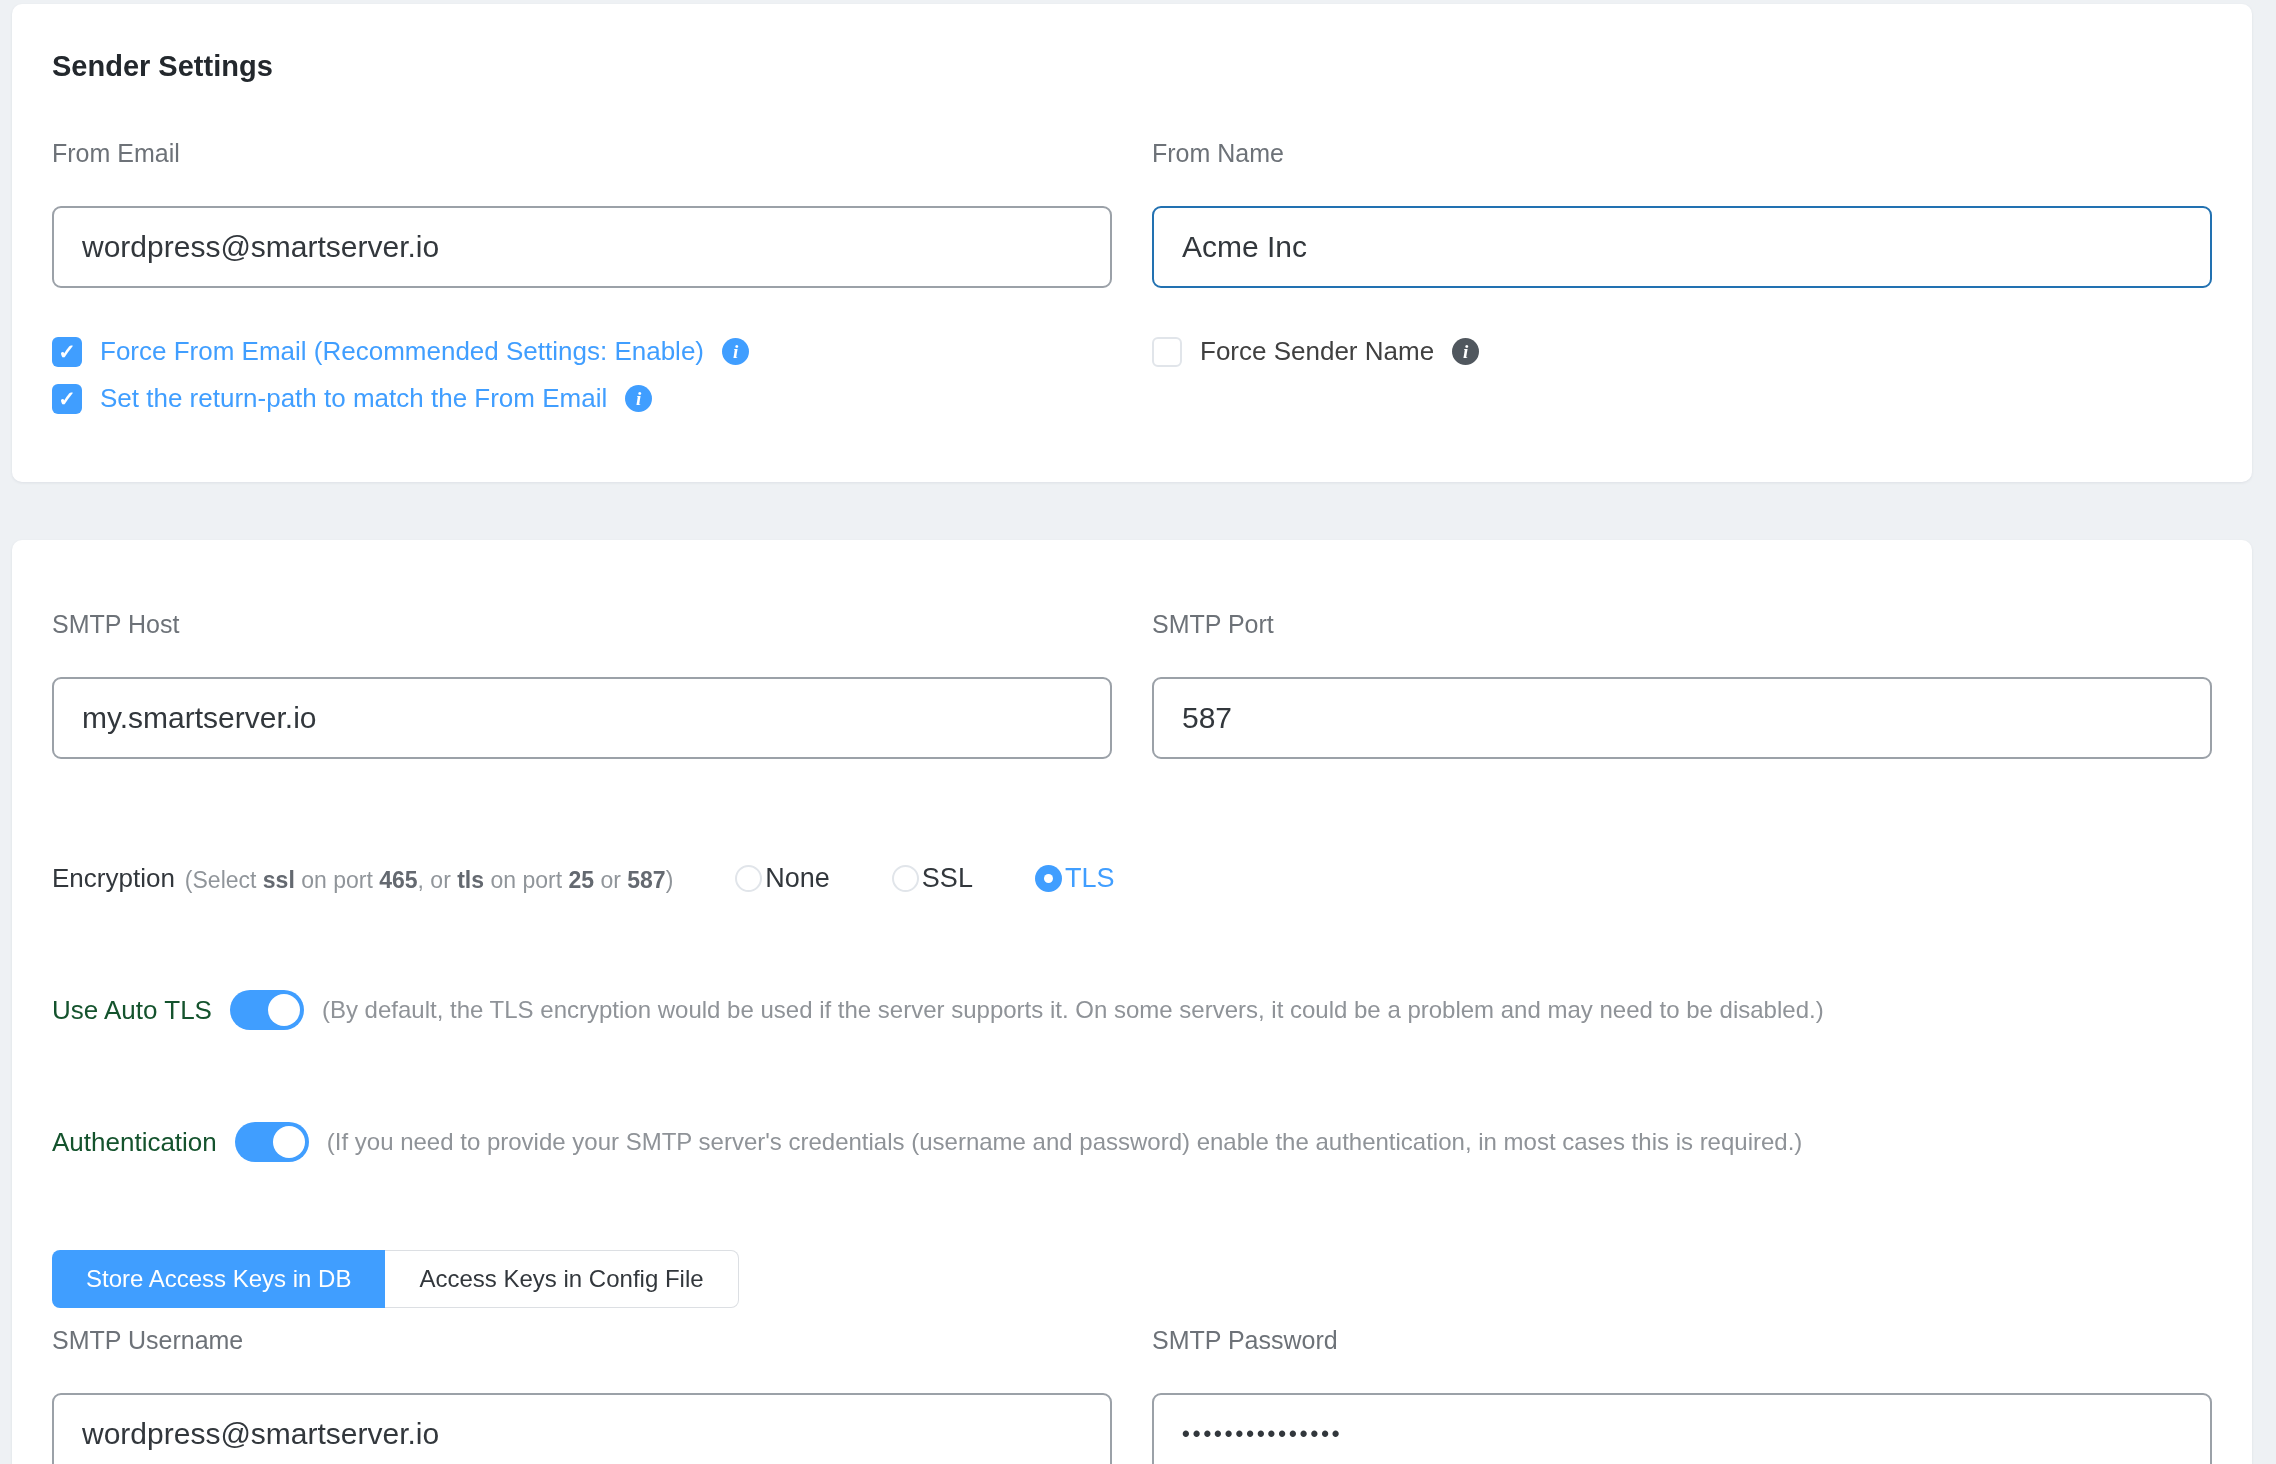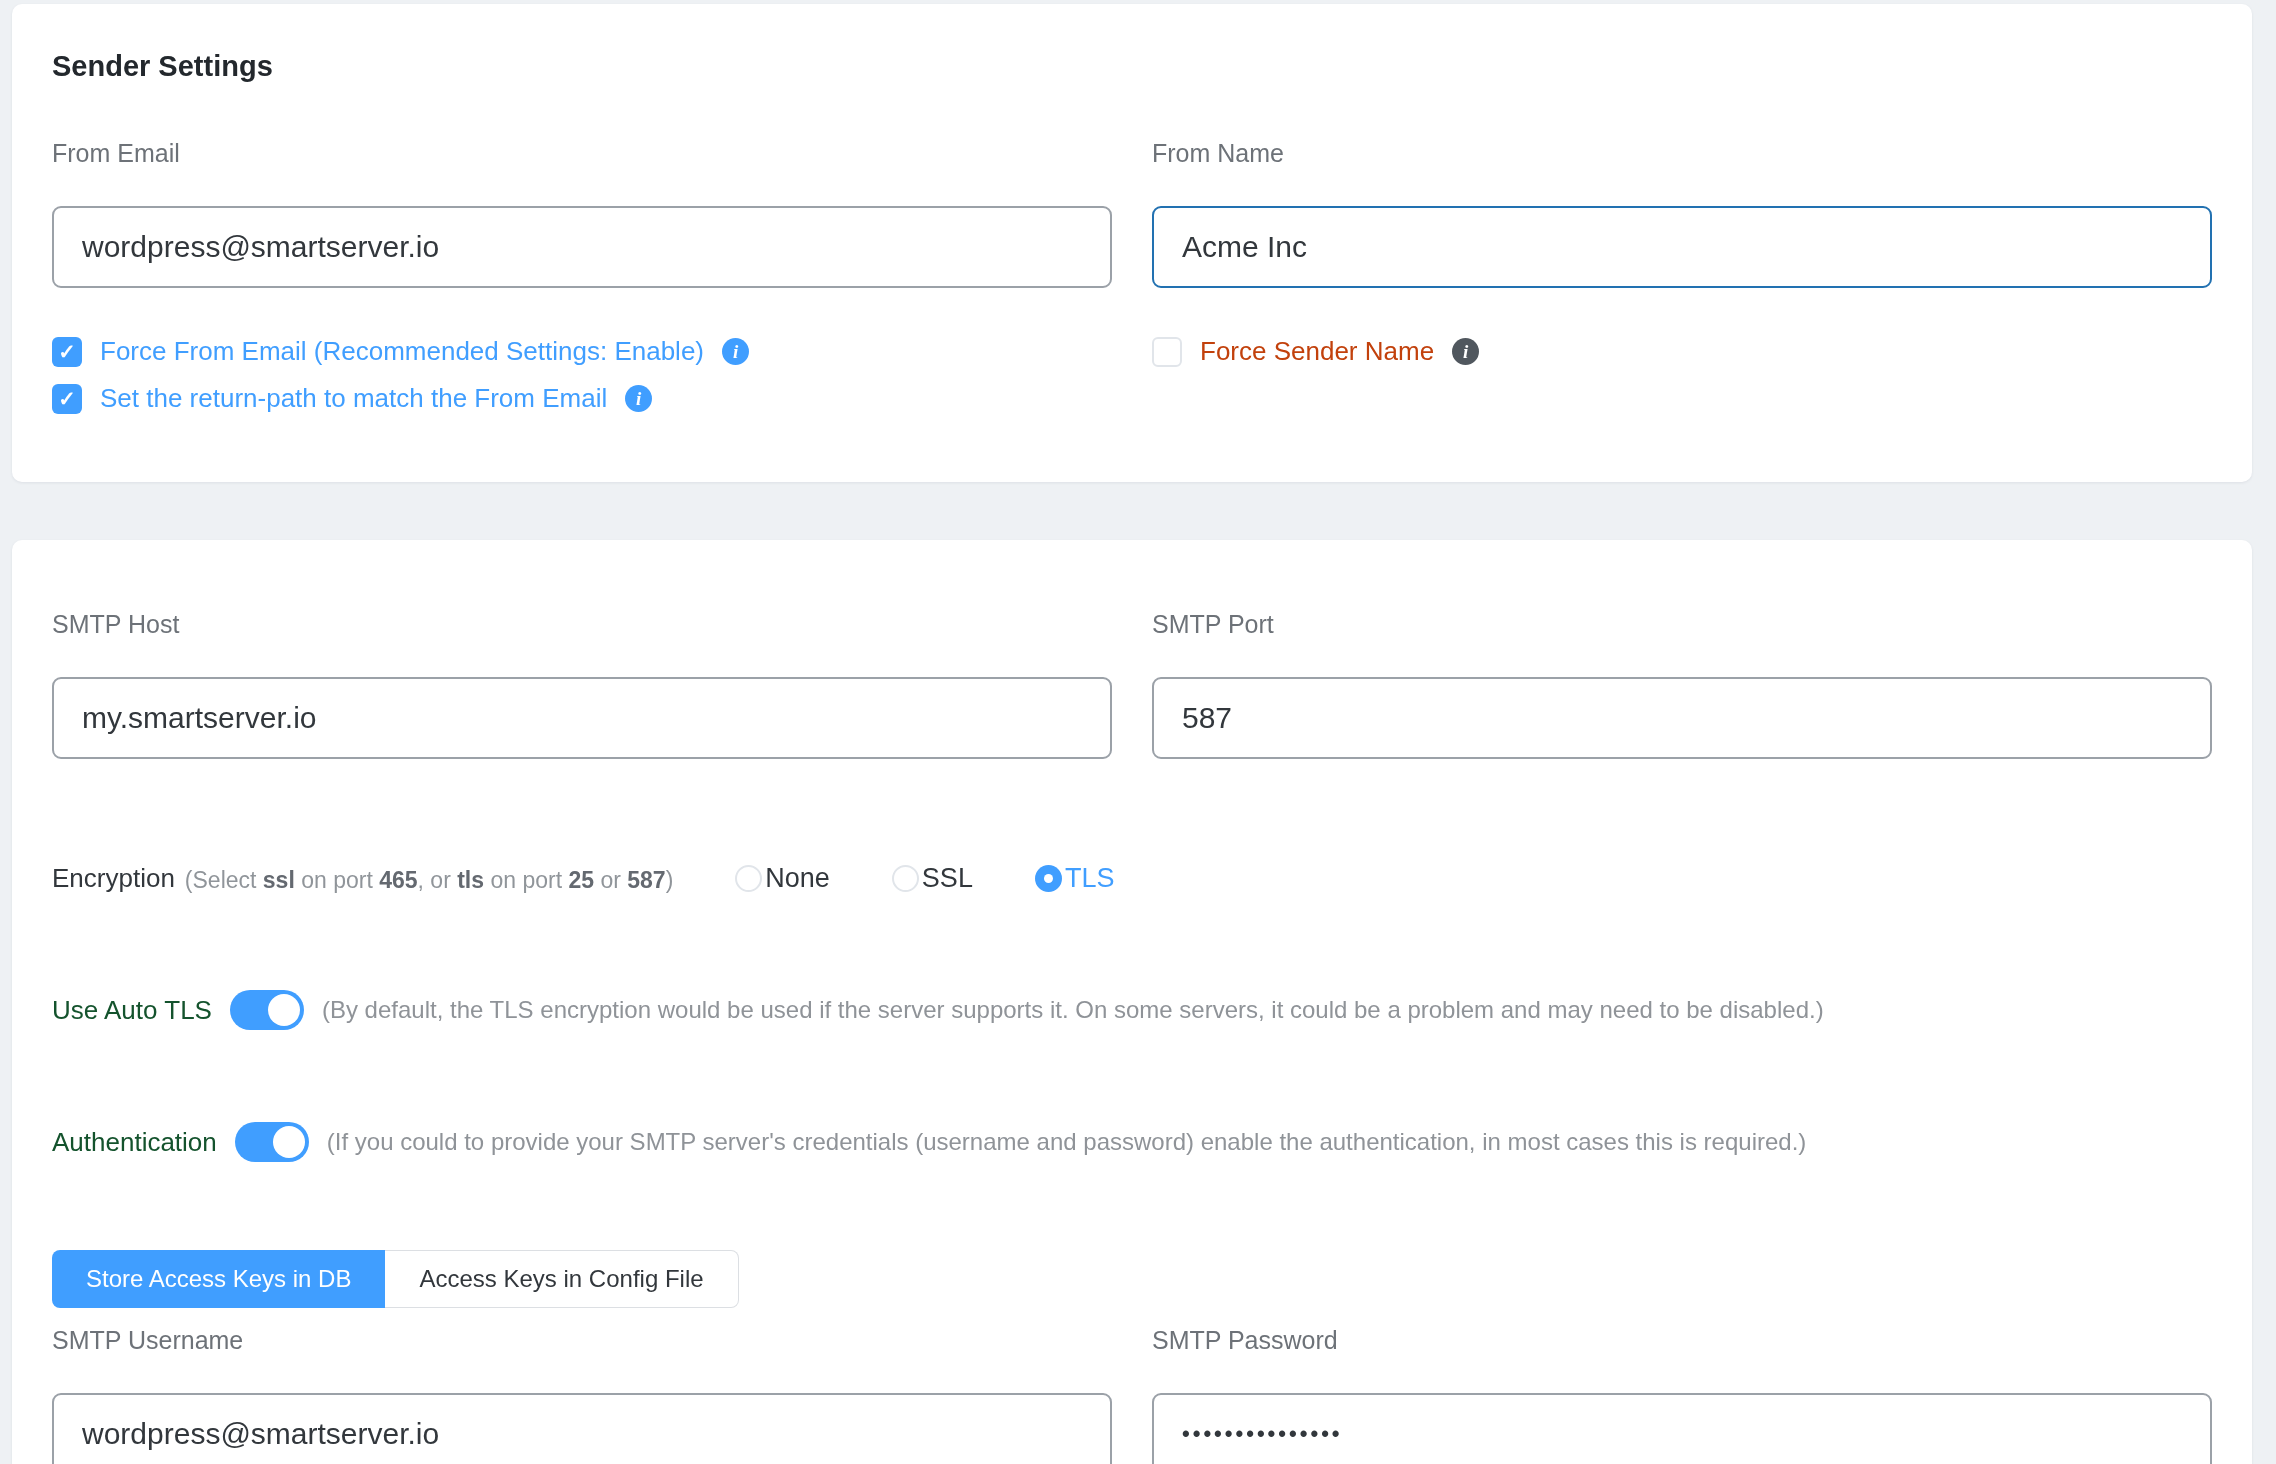--- a/index.html
+++ b/index.html
@@ -41,21 +41,21 @@
   .checkbox{
     width:30px;height:30px;border-radius:6px;flex:0 0 auto;
     display:flex;align-items:center;justify-content:center;
     box-sizing:border-box;
   }
   .checkbox.checked{background:#409eff;}
   .checkbox.checked .tick{color:#fff;font-size:21px;font-weight:700;line-height:1;}
   .checkbox.unchecked{background:#fff;border:2px solid #e1e5ea;}
   .check-label{font-size:26px;}
   .check-label.blue{color:#409eff;}
-  .check-label.dark{color:#c2410c;}
+  .check-label.dark{color:#404040;}
   .info-icon{
     width:27px;height:27px;border-radius:50%;flex:0 0 auto;
     display:inline-flex;align-items:center;justify-content:center;
     color:#fff;font-family:"Liberation Serif",serif;
     font-style:italic;font-weight:700;font-size:19px;line-height:1;
   }
   .info-icon.blue-bg{background:#409eff;}
   .info-icon.dark-bg{background:#50575e;}
   
   .encryption-row{display:flex;align-items:flex-end;margin-top:104px;}
@@ -188,21 +188,21 @@
           <div class="knob"></div>
         </div>
       <span class="toggle-desc">(By default, the TLS encryption would be used if the server supports it. On some servers, it could be a problem and may need to be disabled.)</span>
     </div>
 
     <div class="toggle-row second">
       <span class="toggle-label">Authentication</span>
       <div class="toggle">
           <div class="knob"></div>
         </div>
-      <span class="toggle-desc">(If you could to provide your SMTP server's credentials (username and password) enable the authentication, in most cases this is required.)</span>
+      <span class="toggle-desc">(If you need to provide your SMTP server's credentials (username and password) enable the authentication, in most cases this is required.)</span>
     </div>
 
     <div class="tabs">
       <button class="tab active">Store Access Keys in DB</button>
       <button class="tab inactive">Access Keys in Config File</button>
     </div>
 
     <div class="grid2 cred-row">
       <div class="field">
         <span class="field-label">SMTP Username</span>

